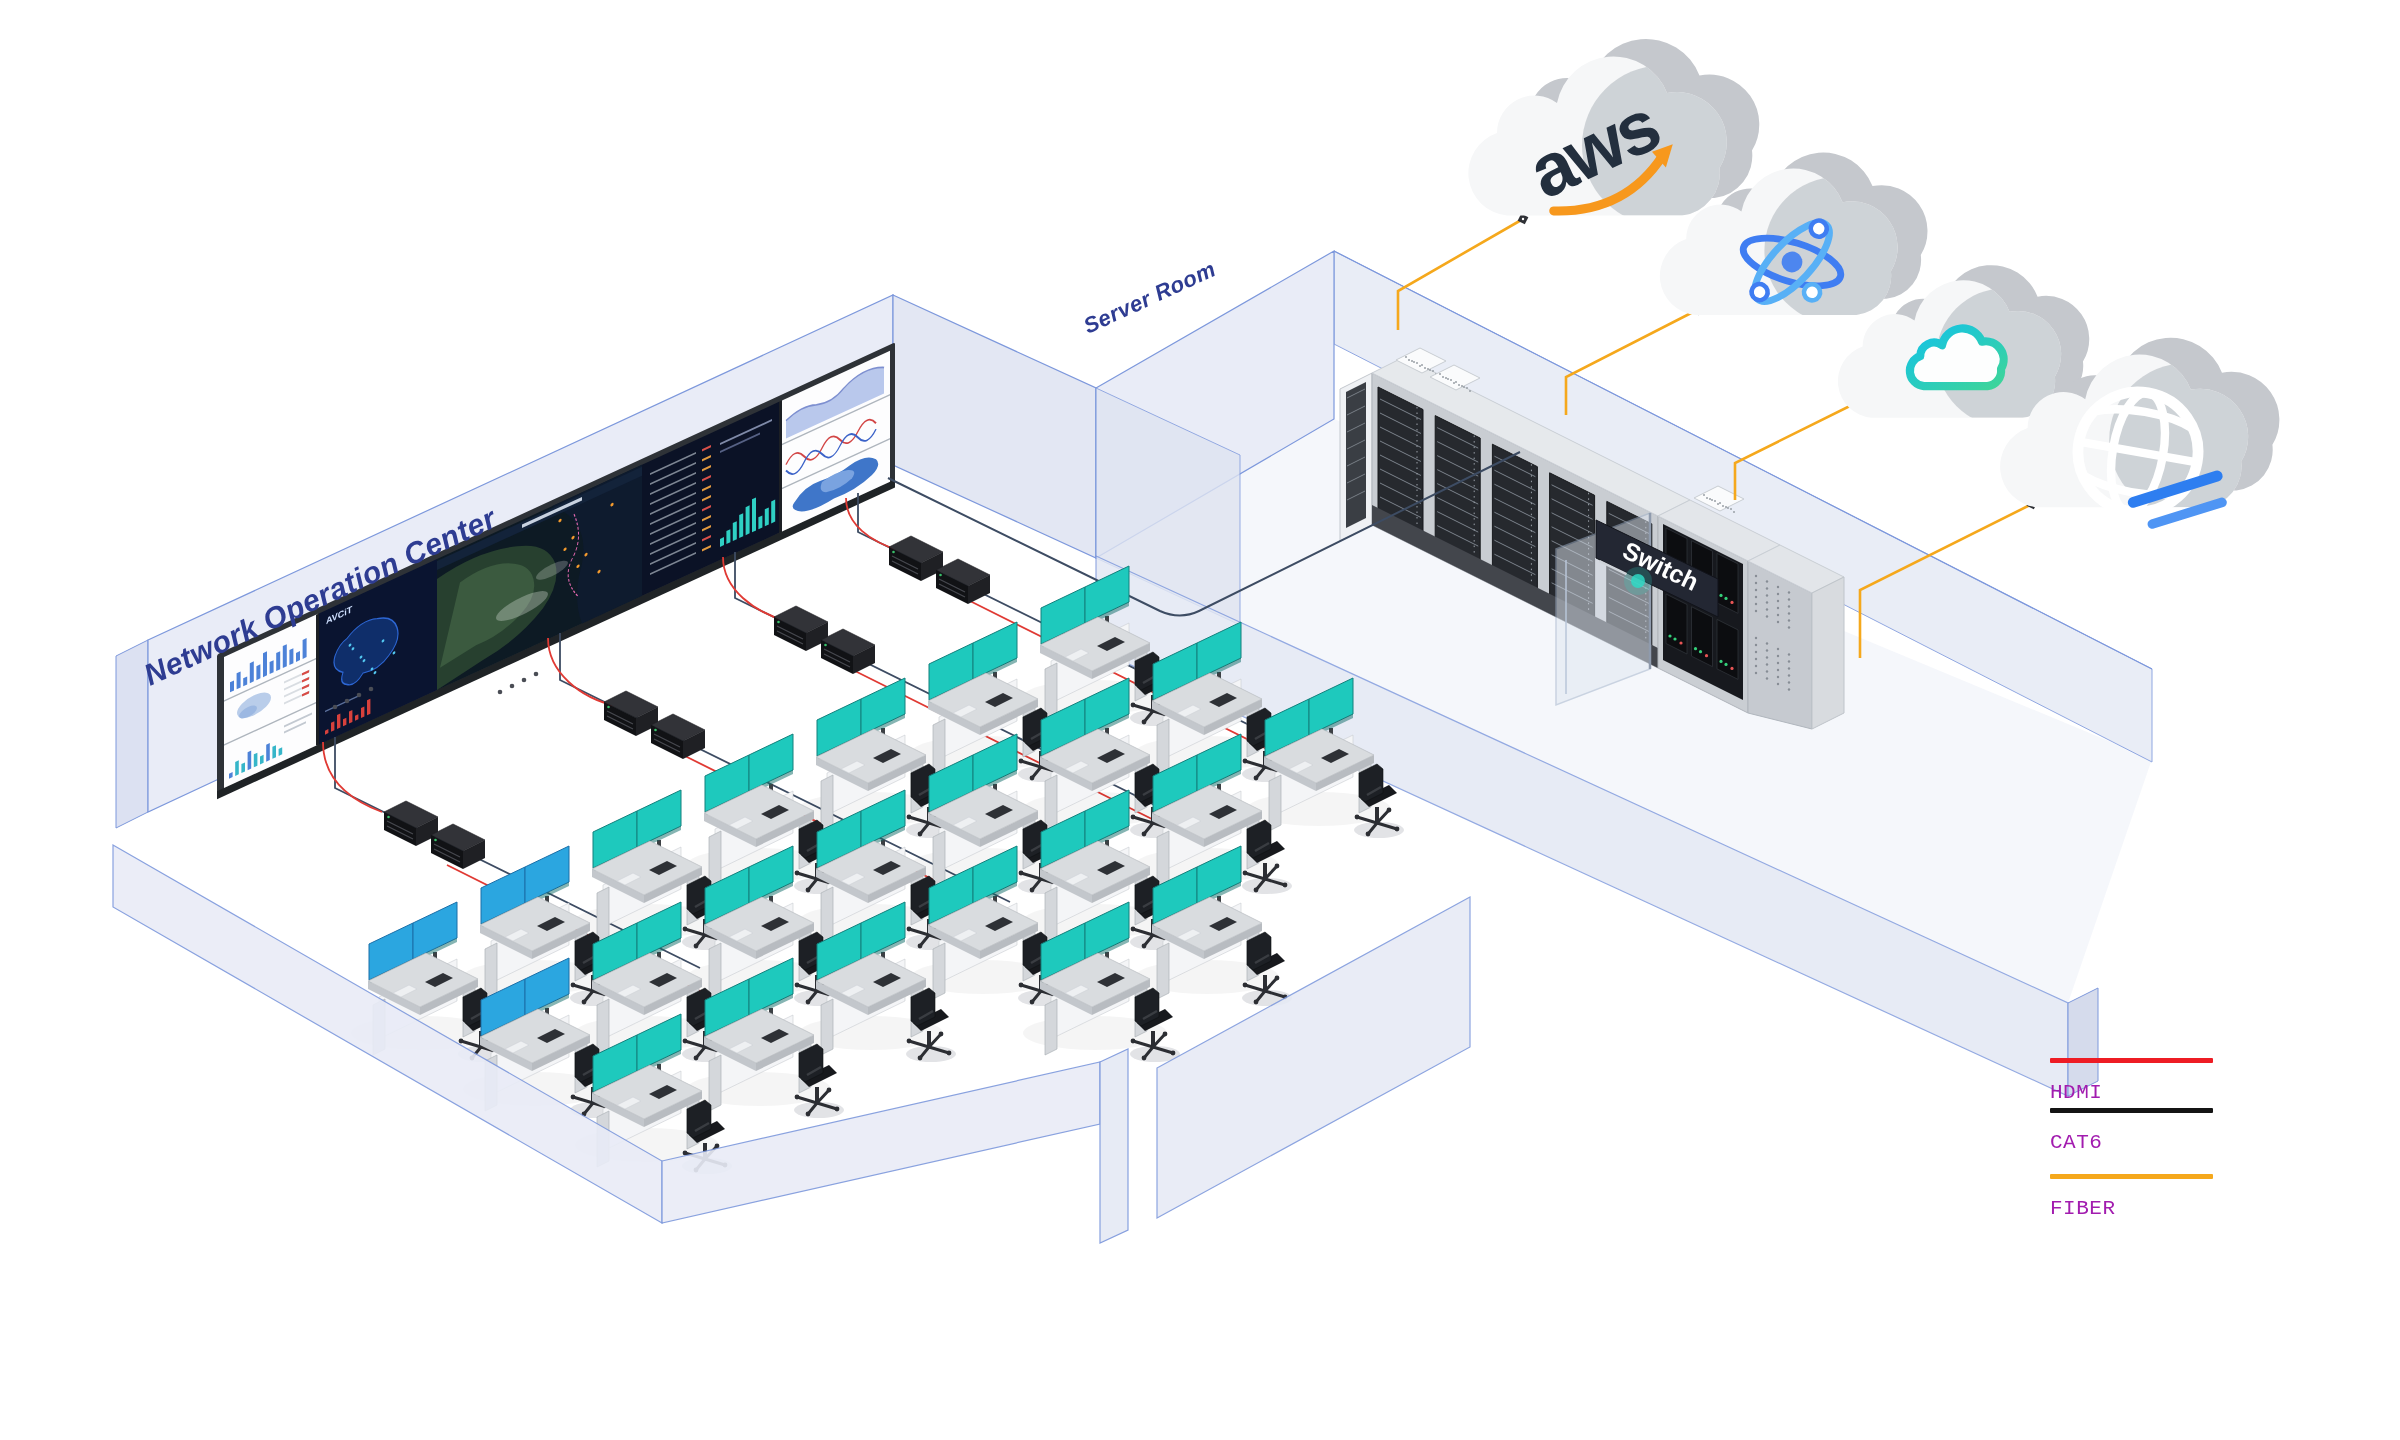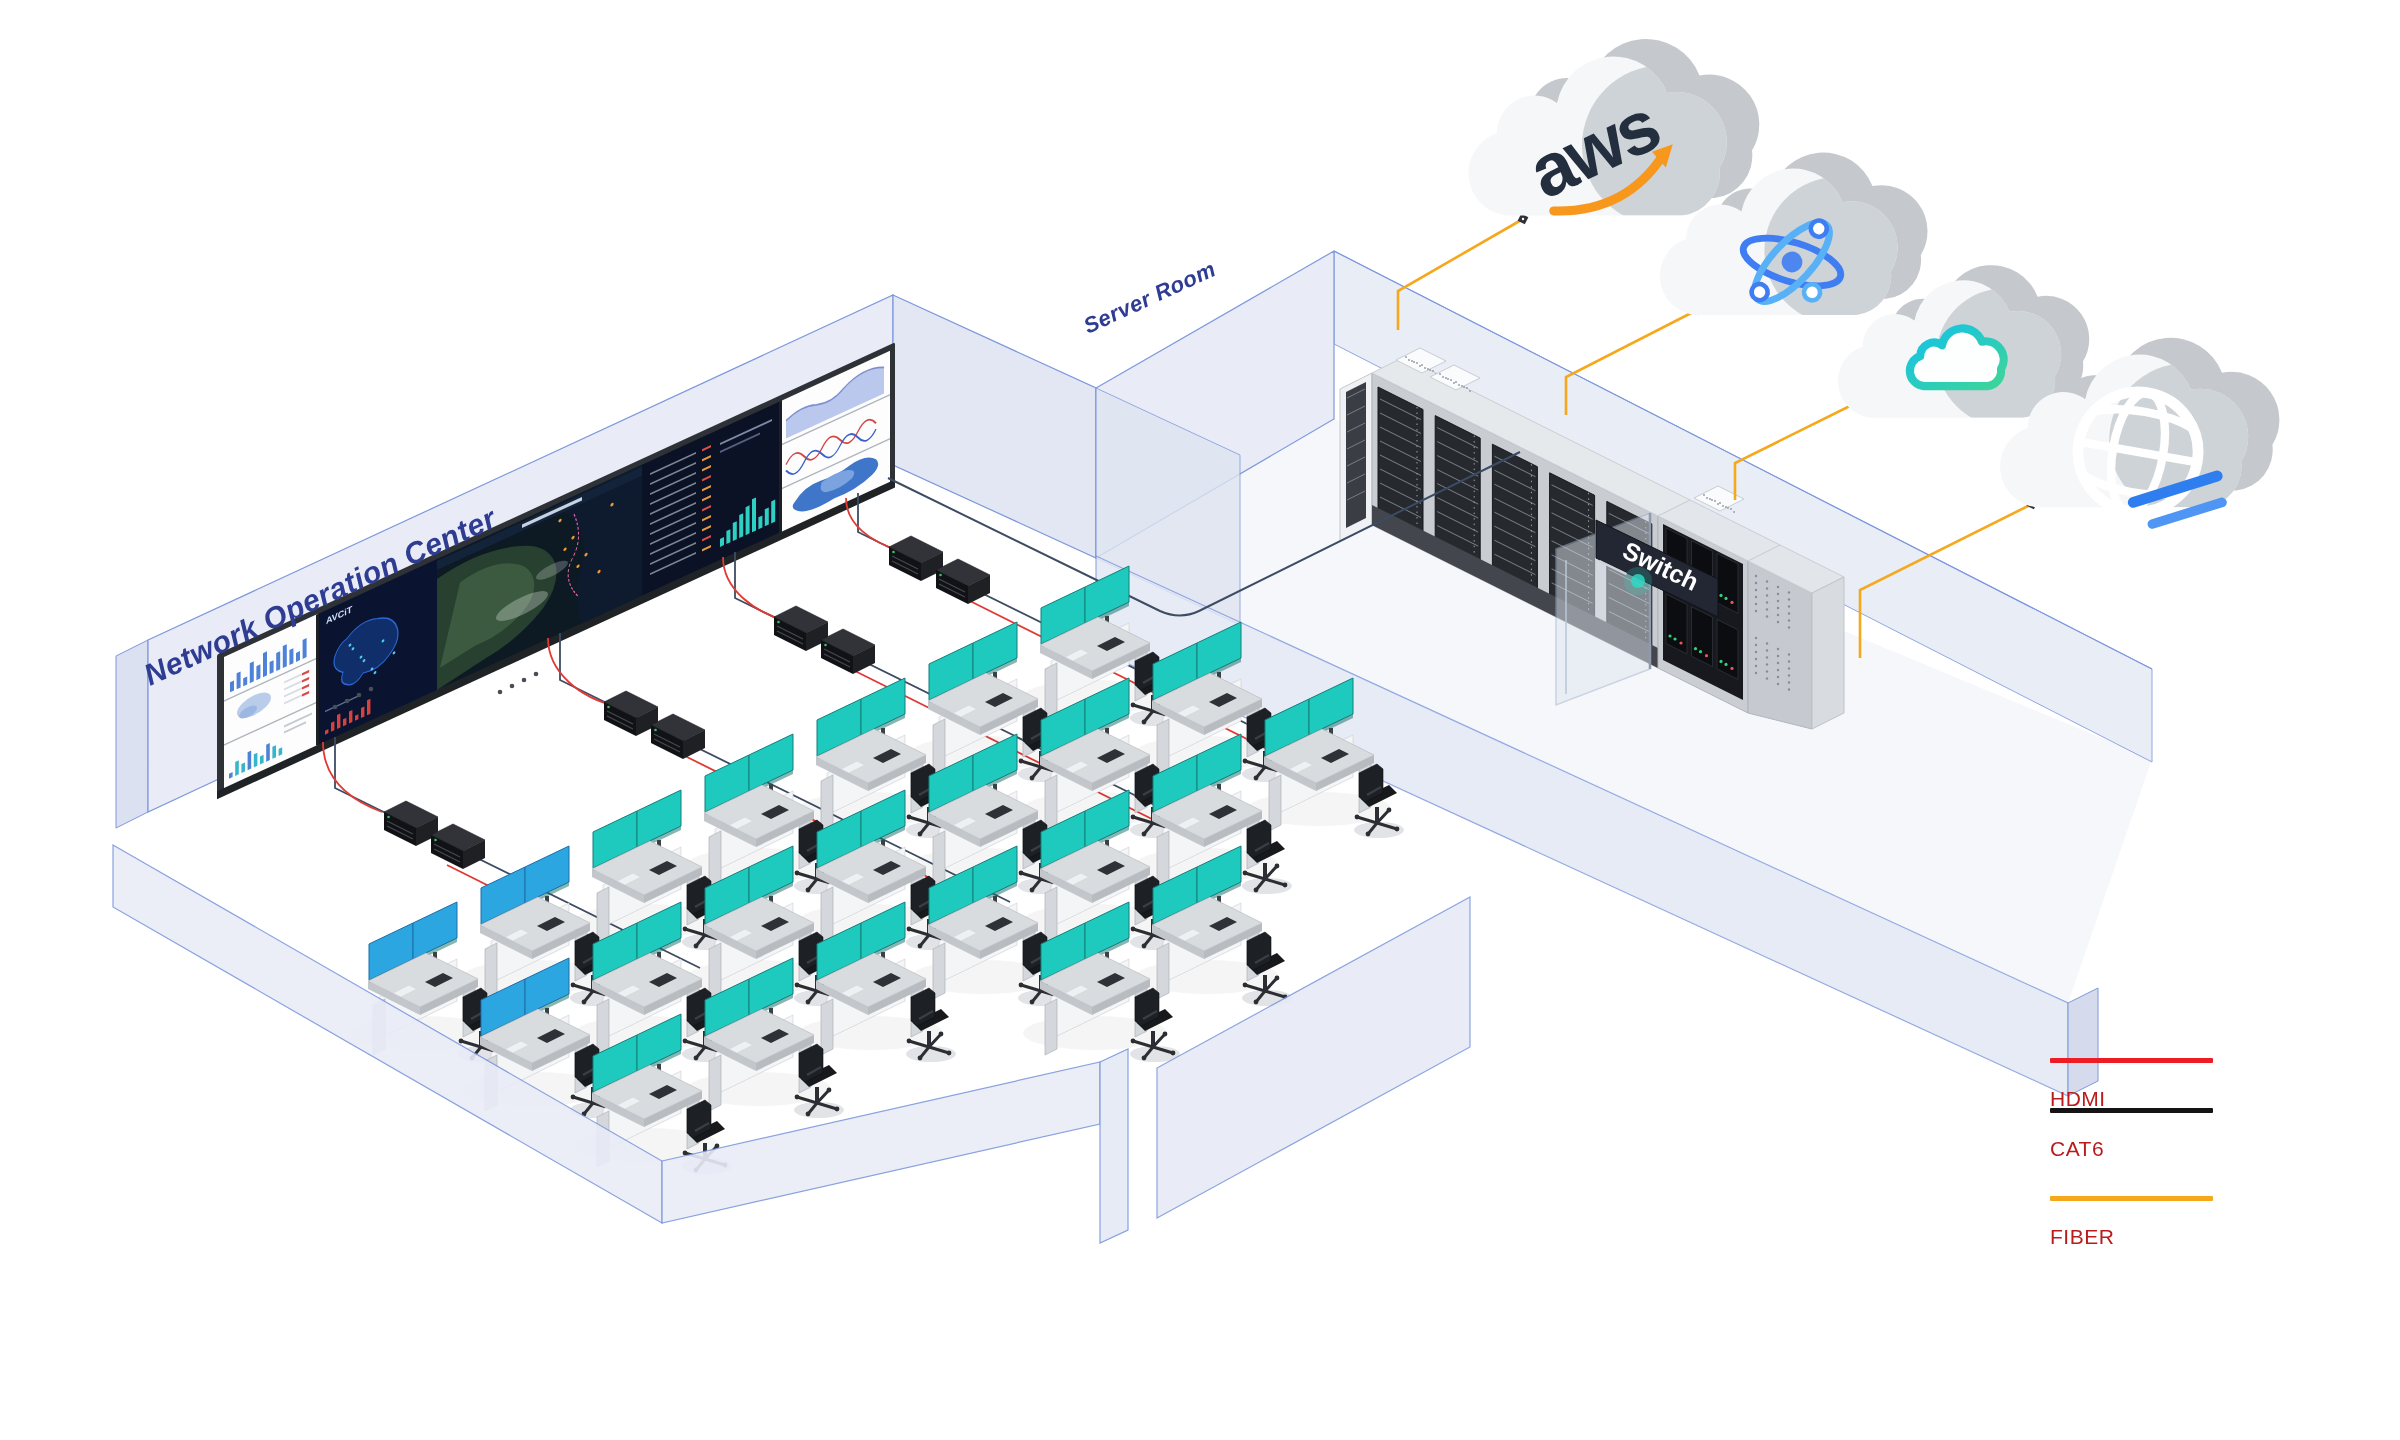--- a/index.html
+++ b/index.html
@@ -3,21 +3,21 @@
 <meta charset="utf-8">
 <style>
   html,body{margin:0;padding:0;background:#fff;}
   .stage{position:relative;width:2400px;height:1440px;background:#ffffff;overflow:hidden;
          font-family:"Liberation Sans", sans-serif;}
   svg text{font-family:"Liberation Sans", sans-serif;}
   .room-label{font-weight:bold;font-style:italic;letter-spacing:0.5px;}
   .legend{position:absolute;left:2050px;top:1058px;width:180px;}
   .legend-item{position:absolute;left:0;width:180px;}
   .legend-bar{width:163px;height:5px;border-radius:1px;}
-  .legend-label{margin-top:24px;font-size:21px;color:#b91c1c;letter-spacing:0.5px;}
+  .legend-label{margin-top:18px;font-size:21px;color:#a21caf;letter-spacing:0.5px;font-family:Liberation Mono, monospace;}
 </style>
 </head>
 <body>
 
 <div class="stage">
 <svg width="2400" height="1440" viewBox="0 0 2400 1440">
   <defs>
     <linearGradient id="tealGrad" x1="0" y1="0" x2="1" y2="1">
       <stop offset="0" stop-color="#12c2e9"></stop>
           <stop offset="1" stop-color="#3ed598"></stop>
@@ -1264,18 +1264,18 @@
 
 <div class="legend">
   <div class="legend-item" style="top:0">
     <div class="legend-bar" style="background: rgb(238, 28, 36);"></div>
     <div class="legend-label">HDMI</div>
   </div>
   <div class="legend-item" style="top:50px">
     <div class="legend-bar" style="background: rgb(20, 20, 20);"></div>
     <div class="legend-label">CAT6</div>
   </div>
-  <div class="legend-item" style="top:138px">
+  <div class="legend-item" style="top:116px">
     <div class="legend-bar" style="background: rgb(245, 168, 28);"></div>
     <div class="legend-label">FIBER</div>
   </div>
 </div>
 </div>
 
 </body></html>

